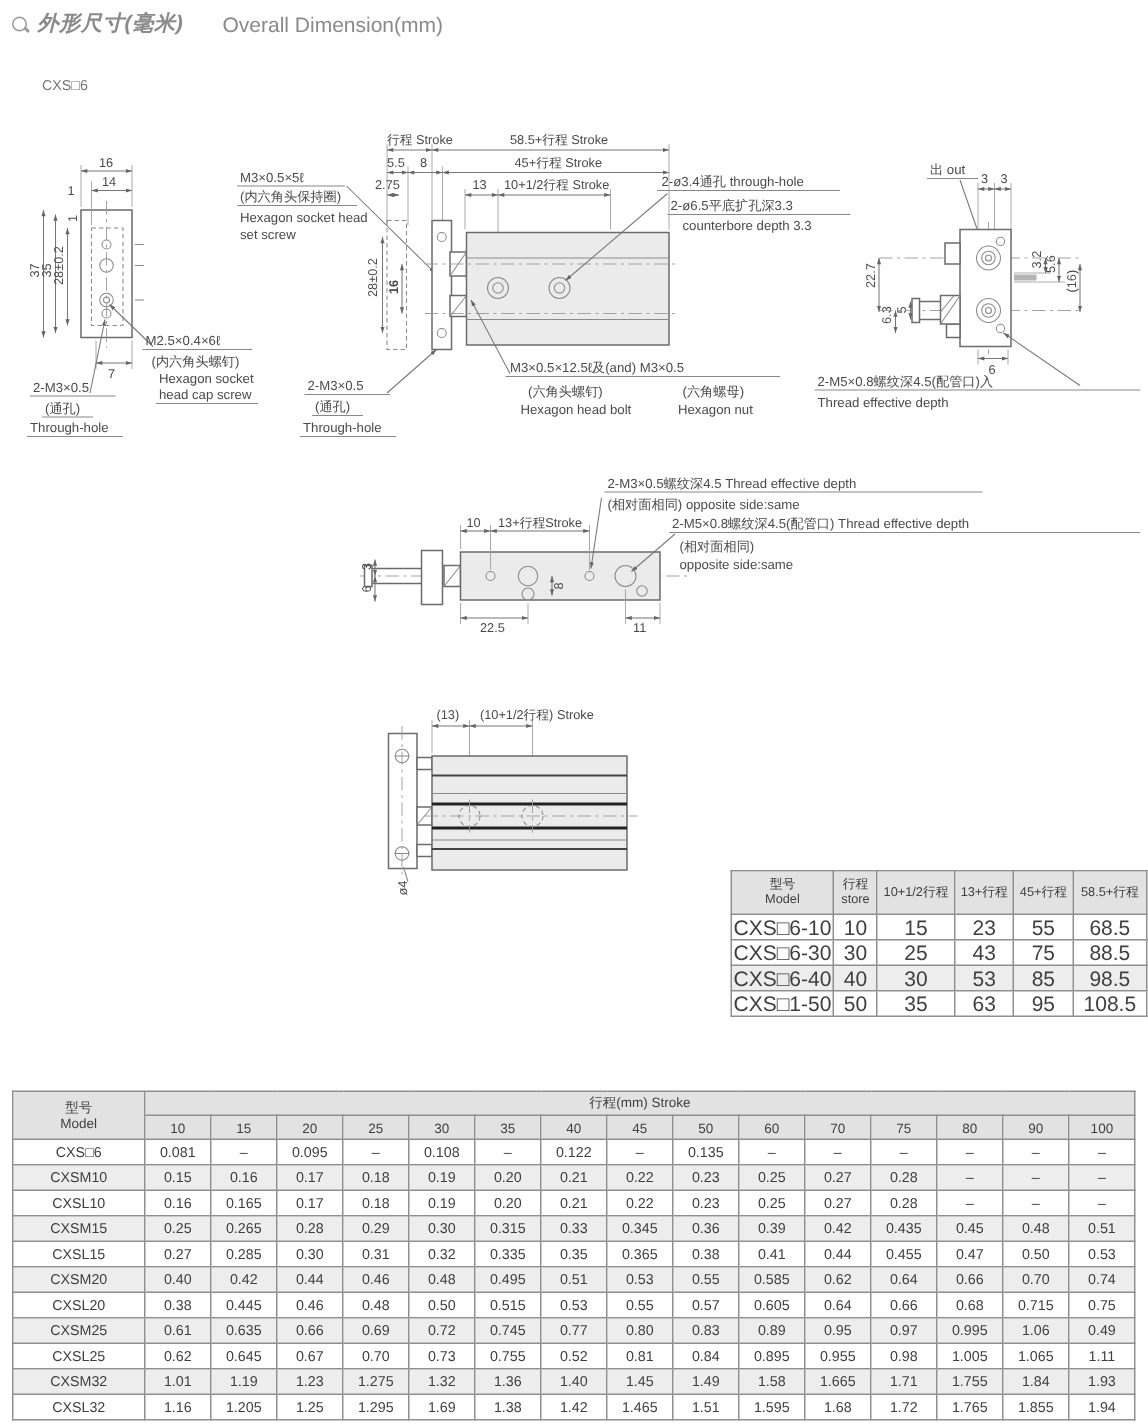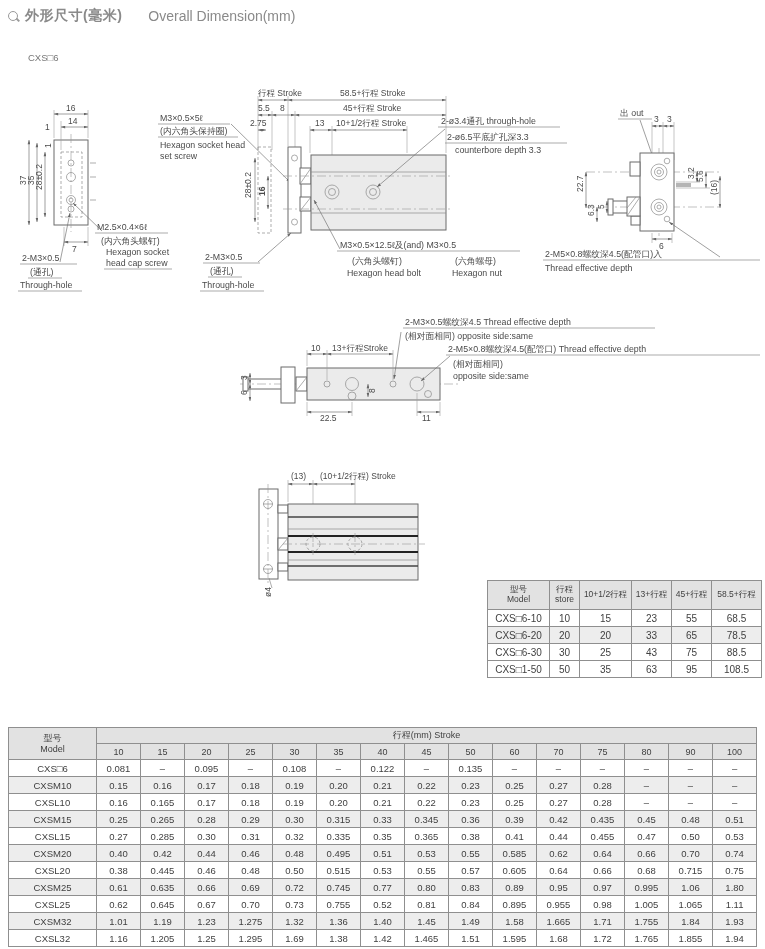--- a/index.html
+++ b/index.html
@@ -6,21 +6,21 @@
   body{
     width:765px;height:949px;position:relative;background:#ffffff;
     font-family:"Liberation Sans","DejaVu Sans",sans-serif;color:#4a4a4a;
     overflow:hidden;
   }
   
   .title-row{position:absolute;left:8px;top:7px;display:flex;align-items:center;gap:6px;}
   .mag{position:relative;width:11px;height:11px;}
   .mag .ring{position:absolute;left:0;top:0;width:8px;height:8px;border:1.5px solid #9a9a9a;border-radius:50%;}
   .mag .tail{position:absolute;left:8px;top:8px;width:4px;height:1.5px;background:#9a9a9a;transform:rotate(45deg);}
-  .title-cn{font-size:14px;font-weight:bold;color:#8a8a8a;letter-spacing:0.5px;}
+  .title-cn{font-size:14px;font-weight:bold;color:#8a8a8a;letter-spacing:0.5px;font-style:italic;}
   .title-en{font-size:14px;color:#8a8a8a;margin-left:20px;}
   .model-code{position:absolute;left:28px;top:52px;font-size:9.5px;color:#777;}
   
   svg.drawing{position:absolute;left:0;top:70px;}
   svg text{font-size:8.5px;fill:#4a4a4a;font-family:"Liberation Sans","DejaVu Sans",sans-serif;}
   svg text.lbl{font-size:8.8px;}
   svg text.b{font-weight:bold;}
   .ln{stroke:#6b6b6b;stroke-width:1;fill:none;}
   .thin{stroke:#8a8a8a;stroke-width:0.7;fill:none;}
   .white{fill:#ffffff;stroke:#6b6b6b;stroke-width:1;}
@@ -31,21 +31,21 @@
   .dim{stroke:#777;stroke-width:0.7;fill:none;marker-start:url(#arrS);marker-end:url(#arrE);}
   .ldr{stroke:#777;stroke-width:0.7;fill:none;marker-end:url(#arrE);}
   .ul{stroke:#888;stroke-width:0.7;}
   .band1{stroke:#444;stroke-width:1.4;}
   .band2{stroke:#222;stroke-width:2;}
   
   table{border-collapse:collapse;table-layout:fixed;padding-left:12px;}
   td,th{border:1px solid #8f8f8f;text-align:center;vertical-align:middle;font-weight:normal;padding:0 1px;overflow:hidden;white-space:nowrap;}
   .stroke-table{position:absolute;left:487px;top:580px;font-size:9px;color:#3f3f3f;}
   .stroke-table th{background:#e2e2e2;height:28px;font-size:8.5px;}
-  .stroke-table td{height:16px;font-size:10px;}
+  .stroke-table td{height:16px;font-size:14px;}
   .weight-table{position:absolute;left:8px;top:727px;width:749px;font-size:9.5px;color:#3f3f3f;}
   .weight-table th{background:#e2e2e2;height:15px;font-size:9px;}
   .weight-table td{height:16px;}
   tr.alt td{background:#ededed;}
   .two-line{line-height:1.15;display:block;}
 </style>
 </head>
 <body>
 
 <div class="title-row">
@@ -386,35 +386,35 @@
   </thead>
   <tbody>
       <tr>
         <td>CXS□6-10</td>
         <td>10</td>
         <td>15</td>
         <td>23</td>
         <td>55</td>
         <td>68.5</td>
       </tr>
-      <tr class="alt">
-        <td>CXS□6-20</td>
-        <td>20</td>
-        <td>20</td>
-        <td>33</td>
-        <td>65</td>
-        <td>78.5</td>
-      </tr>
       <tr>
         <td>CXS□6-30</td>
         <td>30</td>
         <td>25</td>
         <td>43</td>
         <td>75</td>
         <td>88.5</td>
+      </tr>
+      <tr class="alt">
+        <td>CXS□6-40</td>
+        <td>40</td>
+        <td>30</td>
+        <td>53</td>
+        <td>85</td>
+        <td>98.5</td>
       </tr>
       <tr>
         <td>CXS□1-50</td>
         <td>50</td>
         <td>35</td>
         <td>63</td>
         <td>95</td>
         <td>108.5</td>
       </tr>
     </tbody>
@@ -587,21 +587,21 @@
         <td>0.72</td>
         <td>0.745</td>
         <td>0.77</td>
         <td>0.80</td>
         <td>0.83</td>
         <td>0.89</td>
         <td>0.95</td>
         <td>0.97</td>
         <td>0.995</td>
         <td>1.06</td>
-        <td>1.80</td>
+        <td>0.49</td>
       </tr>
       <tr>
         <td>CXSL25</td>
         <td>0.62</td>
         <td>0.645</td>
         <td>0.67</td>
         <td>0.70</td>
         <td>0.73</td>
         <td>0.755</td>
         <td>0.52</td>

